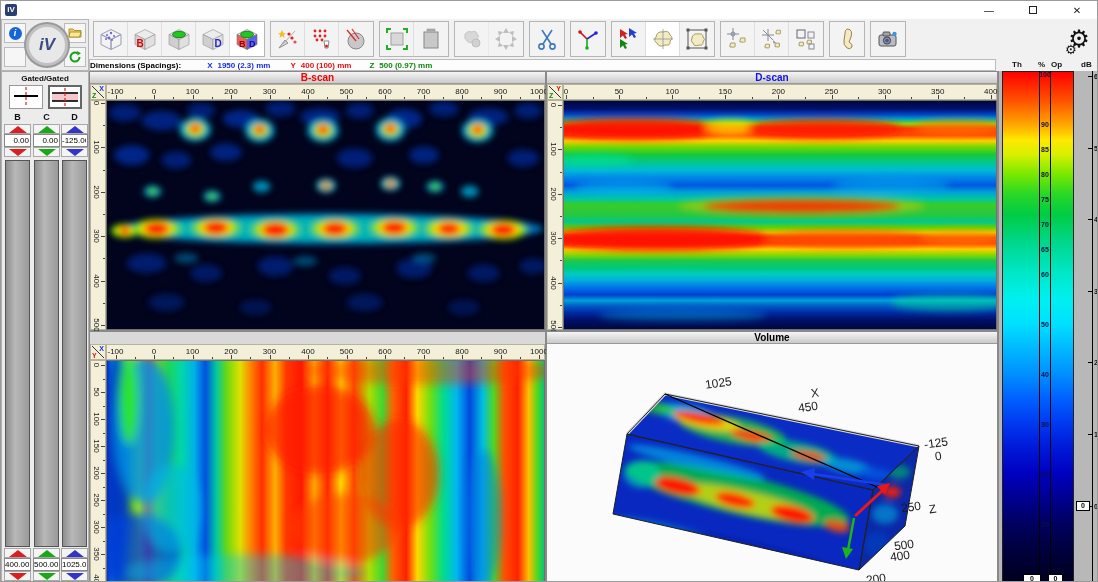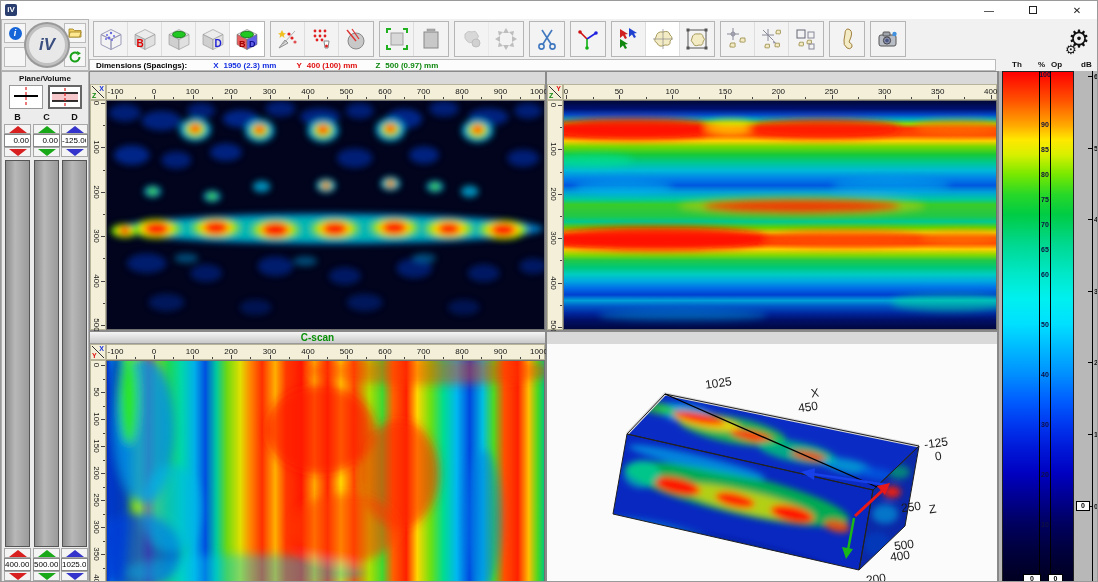--- a/index.html
+++ b/index.html
@@ -24,21 +24,21 @@
 .tgroup{display:flex;height:36px;border:1px solid #b5b5b5;background:#f3f3f3}
 .tbtn{width:34px;height:34px;display:flex;align-items:center;justify-content:center;border-right:1px solid #ddd;background:#f3f3f3}
 .tbtn:last-child{border-right:none}
 .tbtn.active{background:#fff}
 .tgroup.disabled .tbtn{opacity:.45;filter:grayscale(1)}
 .settings-btn{margin-left:auto;width:36px;height:38px;display:flex;align-items:center;justify-content:center;position:relative}
 .gear-main{font-size:24px;line-height:24px;color:#111;font-family:"DejaVu Sans",sans-serif}
 .gear-sub{position:absolute;left:4px;bottom:1px;font-size:13px;color:#111;font-family:"DejaVu Sans",sans-serif}
 
 .dimsbar{position:absolute;left:88px;top:58px;width:907px;height:12px;background:#fcfcfc;border:1px solid #bbb;font-size:8px;font-weight:bold;display:flex;align-items:center;white-space:pre}
-.dimsbar .lab{margin-left:6px;color:#000}
+.dimsbar .lab{color:#000}
 .ax-x{color:#1530e0}.ax-y{color:#e01010}.ax-z{color:#108810}
 .dimsbar .vx{margin-left:26px}.dimsbar .vy{margin-left:20px}.dimsbar .vz{margin-left:18px}
 .dimsbar .val{margin-left:5px}
 .scalehdr{position:absolute;left:995px;top:58px;width:103px;height:12px;background:#f1f1f1;font-size:8px;font-weight:bold;color:#111}
 .scalehdr span{position:absolute;top:1px}
 .sh-th{left:16px}.sh-pc{left:42px}.sh-op{left:55px}.sh-db{left:85px}
 
 .leftpanel{position:absolute;left:0;top:70px;width:88px;height:512px;background:#ececec;border:1px solid #b0b0b0}
 .lp-title{position:absolute;top:2px;width:100%;text-align:center;font-size:8px;font-weight:bold;color:#111}
 .lp-btn{position:absolute;top:13px;width:34px;height:24px;background:#fff;border:1px solid #999;padding:0}
@@ -385,21 +385,21 @@
   </div>
 
   <div class="scalehdr">
     <span class="sh-th">Th</span>
     <span class="sh-pc">%</span>
     <span class="sh-op">Op</span>
     <span class="sh-db">dB</span>
   </div>
 
   <div class="leftpanel">
-    <div class="lp-title">Plane/Volume</div>
+    <div class="lp-title">Gated/Gated</div>
     <button class="lp-btn" style="left:7px">
       <svg width="30" height="20" viewBox="0 0 30 20">
           <line x1="3" y1="10" x2="27" y2="10" stroke="#000" stroke-width="2"></line>
           <line x1="15" y1="1" x2="15" y2="19" stroke="#e02020" stroke-width="1.2" stroke-dasharray="3,2"></line>
         </svg>
     </button>
     <button class="lp-btn active" style="left:46px">
       <svg width="30" height="20" viewBox="0 0 30 20">
           <rect x="2" y="6" width="26" height="8" fill="#f6c8cc"></rect>
           <line x1="2" y1="6" x2="28" y2="6" stroke="#000" stroke-width="1.6"></line>
@@ -458,20 +458,21 @@
           <i class="tri"></i>
         </div>
       <input class="lp-val v2" readonly="" value="1025.00" style="">
       <div class="spin down s-d2">
           <i class="tri"></i>
         </div>
     </div>
   </div>
 
   <div class="panel" id="bscan">
+    <div class="phdr hdr-b">B-scan</div>
     <div class="pcorner">
       <svg width="14" height="14" viewBox="0 0 14 14">
           <line x1="1" y1="1" x2="13" y2="13" stroke="#333"></line>
         </svg>
       <span class="hax ax-x">X</span>
       <span class="vax ax-z">Z</span>
     </div>
     <div class="paxis-x">
         <span class="tick-label t-x" style="left: 8.5px;">-100</span>
         <i class="t-xm" style="left: 8.5px;"></i>
@@ -637,20 +638,21 @@
               <ellipse cx="80" cy="160" rx="12" ry="5"></ellipse>
               <ellipse cx="200" cy="163" rx="12" ry="5"></ellipse>
               <ellipse cx="320" cy="160" rx="12" ry="5"></ellipse>
             </g>
         </g>
       </svg>
     </div>
   </div>
 
   <div class="panel" id="dscan">
+    <div class="phdr hdr-d">D-scan</div>
     <div class="pcorner">
       <svg width="14" height="14" viewBox="0 0 14 14">
           <line x1="1" y1="1" x2="13" y2="13" stroke="#333"></line>
         </svg>
       <span class="hax ax-y">Y</span>
       <span class="vax ax-z">Z</span>
     </div>
     <div class="paxis-x">
         <span class="tick-label t-x" style="left: 2px;">0</span>
         <i class="t-xm" style="left: 2px;"></i>
@@ -759,21 +761,20 @@
           <ellipse cx="285" cy="140" rx="85" ry="9" fill="#ff5000" opacity=".7"></ellipse>
           <ellipse cx="402" cy="139" rx="42" ry="8" fill="#ff8800" opacity=".55"></ellipse>
           <ellipse cx="390" cy="205" rx="60" ry="9" fill="#00e890" opacity=".45"></ellipse>
           <ellipse cx="120" cy="218" rx="85" ry="6" fill="#00b8e8" opacity=".4"></ellipse>
         </g>
       </svg>
     </div>
   </div>
 
   <div class="panel" id="cscan">
-    <div class="phdr hdr-c">C-scan</div>
     <div class="pcorner">
       <svg width="14" height="14" viewBox="0 0 14 14">
           <line x1="1" y1="1" x2="13" y2="13" stroke="#333"></line>
         </svg>
       <span class="hax ax-x">X</span>
       <span class="vax ax-y">Y</span>
     </div>
     <div class="paxis-x">
         <span class="tick-label t-x" style="left: 8.5px;">-100</span>
         <i class="t-xm" style="left: 8.5px;"></i>
@@ -899,20 +900,21 @@
           <ellipse cx="240" cy="170" rx="55" ry="35" fill="#ff3800" opacity=".55"></ellipse>
           <ellipse cx="330" cy="10" rx="130" ry="14" fill="#ff3000" opacity=".45"></ellipse>
           <ellipse cx="140" cy="215" rx="120" ry="18" fill="#00c8f0" opacity=".4"></ellipse>
           <ellipse cx="380" cy="160" rx="18" ry="70" fill="#0078e8" opacity=".5"></ellipse>
         </g>
       </svg>
     </div>
   </div>
 
   <div class="panel" id="volume">
+    <div class="phdr hdr-v">Volume</div>
     <div class="volbody">
       <svg width="450" height="240" viewBox="0 0 450 240">
         <defs>
           <clipPath id="clipTop">
               <polygon points="118,50 372,102 326,146 80,90"></polygon>
             </clipPath>
           <clipPath id="clipFront">
               <polygon points="80,90 326,146 312,226 66,170"></polygon>
             </clipPath>
           <clipPath id="clipRight">

